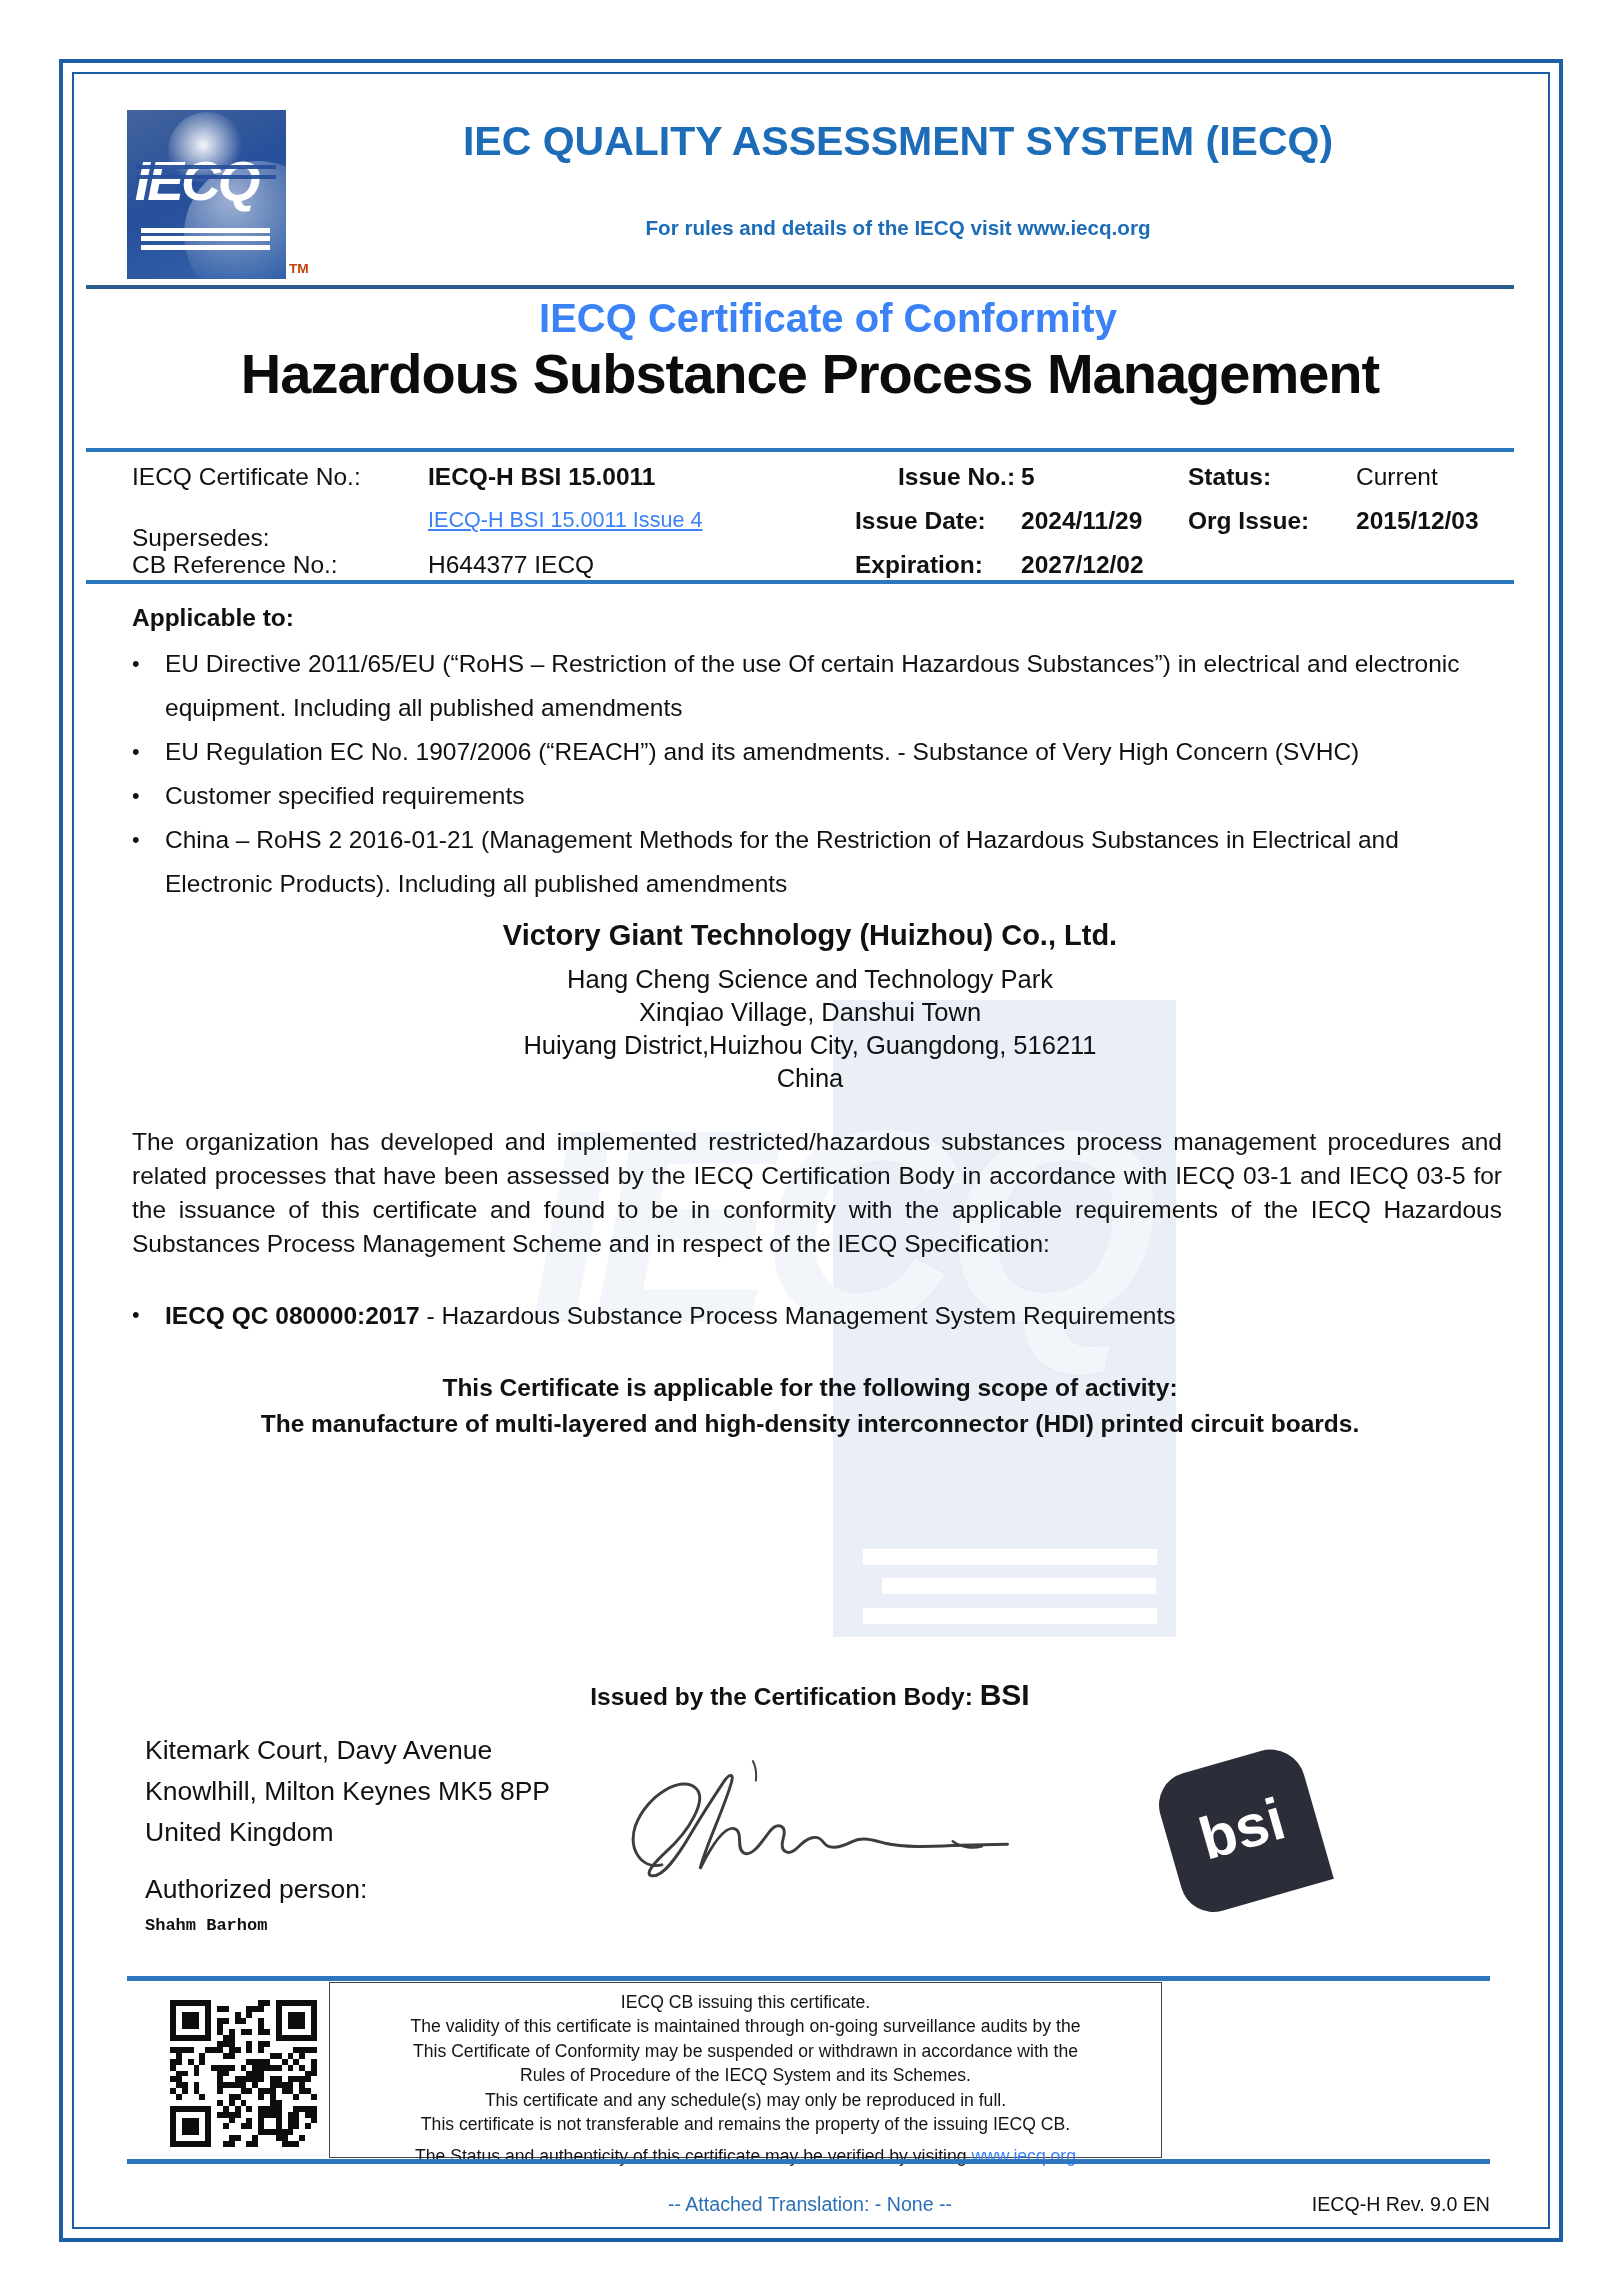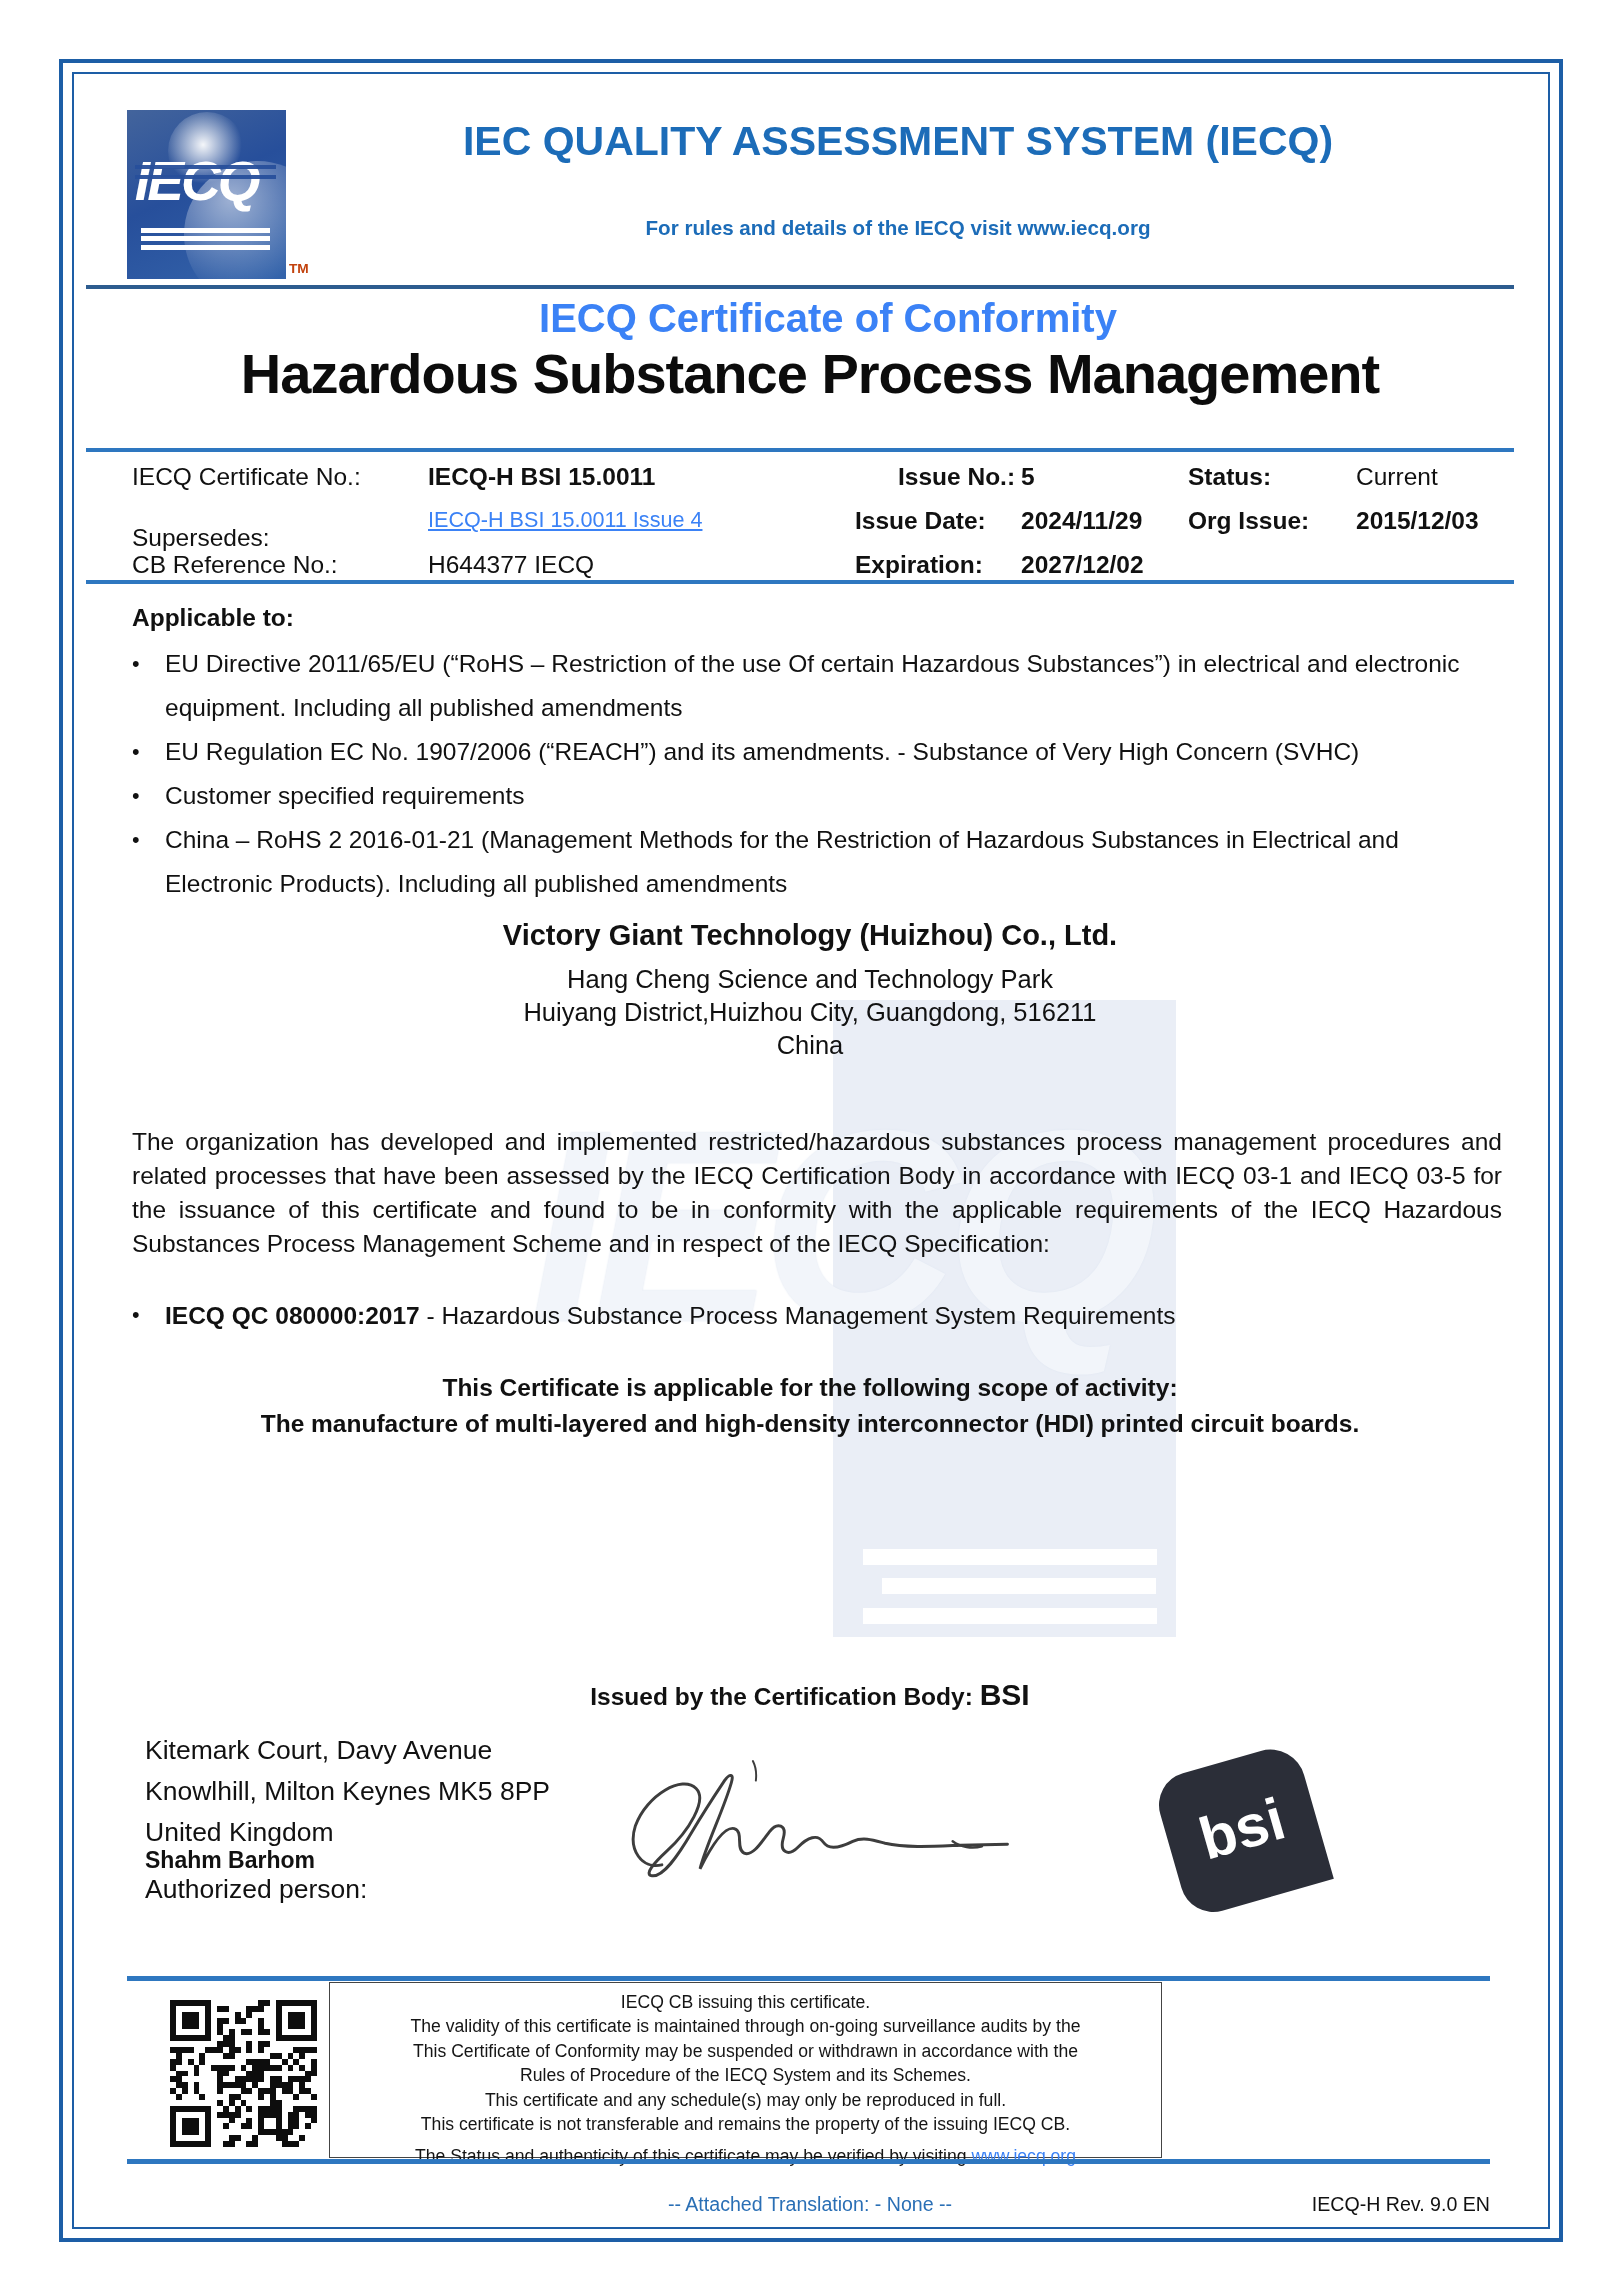--- a/index.html
+++ b/index.html
@@ -59,21 +59,21 @@
 
   .spec-bullet { position:absolute; left:132px; right:118px; top:1302px; font-size:24.5px; display:flex; }
 
   .scope { position:absolute; left:0; right:0; top:1370px; text-align:center; font-size:24.5px; font-weight:bold; line-height:36px; }
 
   
   .issued { position:absolute; left:0; right:0; top:1678px; text-align:center; font-size:24.5px; font-weight:bold; }
   .issued .big { font-size:30px; }
   .cb-addr { position:absolute; left:145px; top:1730px; font-size:26.5px; line-height:41px; }
   .auth-label { position:absolute; left:145px; top:1874px; font-size:26.5px; }
-  .auth-name { position:absolute; left:145px; top:1847px; font-size:23px; font-weight:bold; }
+  .auth-name { position:absolute; left:145px; top:1916px; font-size:17px; font-weight:bold;font-family:Liberation Mono, monospace; }
   .signature { position:absolute; left:608px; top:1747px; width:421px; height:172px; }
 
   .bsi-badge { position:absolute; left:1168px; top:1759px; width:149px; height:143px; background:#2b2e38; border-radius:33px 35px 0 33px; transform:rotate(-16deg); display:flex; align-items:center; justify-content:center; }
   .bsi-badge span { color:#fff; font-size:59px; font-weight:bold; letter-spacing:0px; margin-top:-3.9px; }
 
   
   .qr-wrap { position:absolute; left:170px; top:2000px; width:147px; height:147px; }
   .fine-box { position:absolute; left:329px; top:1982px; width:833px; height:176px; border:1px solid #444; padding-top:6.9px; text-align:center; font-size:17.6px; line-height:24.5px; color:#151515; }
   .fine-box div { white-space:nowrap; }
   .fine-verify { margin-top:6.9px; }
@@ -156,20 +156,21 @@
     </div>
     <div class="bullet">
       <span class="dot">•</span>
       <span class="btext">China – RoHS 2 2016-01-21 (Management Methods for the Restriction of Hazardous Substances in Electrical and Electronic Products). Including all published amendments</span>
     </div>
   </div>
 
   <div class="company-name">Victory Giant Technology (Huizhou) Co., Ltd.</div>
   <div class="company-addr">
     <div>Hang Cheng Science and Technology Park</div>
+    <div>Xinqiao Village, Danshui Town</div>
     <div>Huiyang District,Huizhou City, Guangdong, 516211</div>
     <div>China</div>
   </div>
 
   <div class="paragraph">The organization has developed and implemented restricted/hazardous substances process management procedures and related processes that have been assessed by the IECQ Certification Body in accordance with IECQ 03-1 and IECQ 03-5 for the issuance of this certificate and found to be in conformity with the applicable requirements of the IECQ Hazardous Substances Process Management Scheme and in respect of the IECQ Specification:</div>
 
   <div class="spec-bullet">
     <span class="dot">•</span>
     <span><span class="b">IECQ QC 080000:2017</span><span> - Hazardous Substance Process Management System Requirements</span></span>
   </div>

